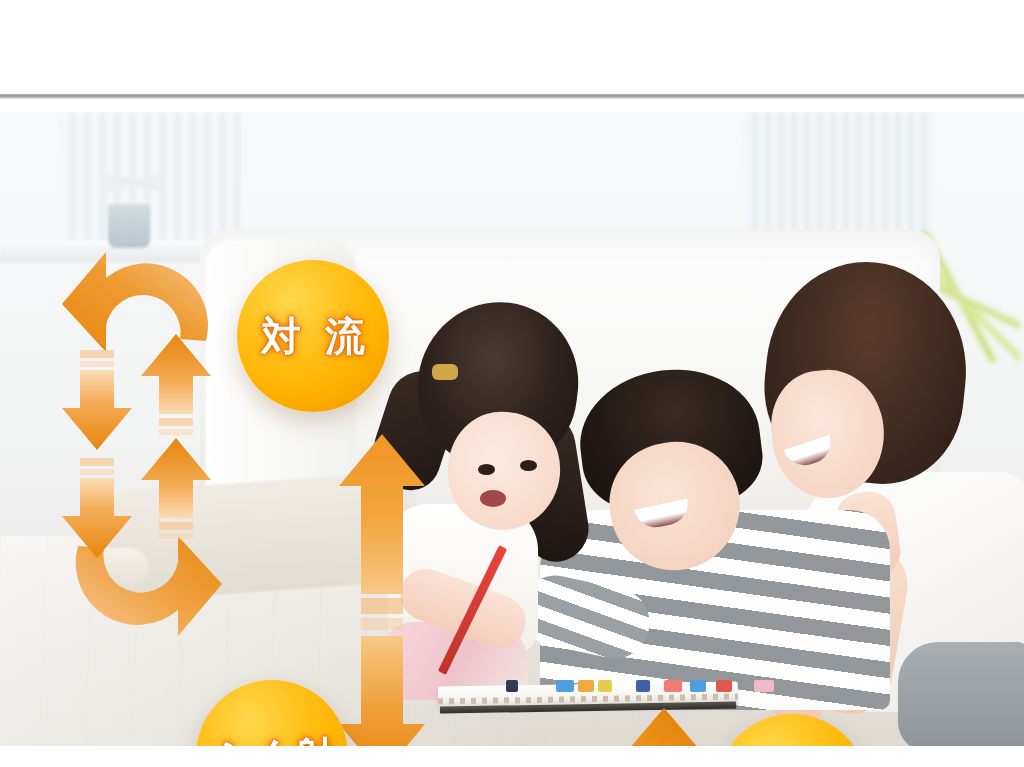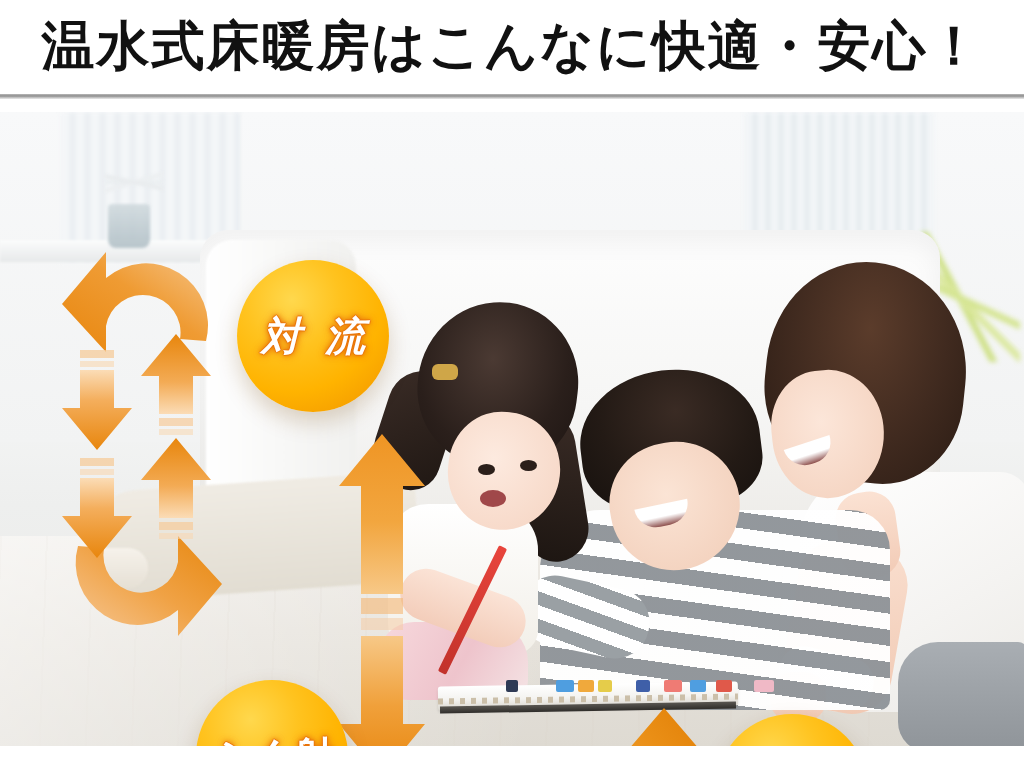--- a/index.html
+++ b/index.html
@@ -199,33 +199,30 @@
     font-family:"DejaVu Sans","Liberation Sans",sans-serif;
     font-weight:700;
     letter-spacing:5px;
     text-indent:5px;
     white-space:nowrap;
     text-shadow:
       0 0 3px #e8720a, 0 0 6px #e8720a, 0 0 9px rgba(232,114,10,.85),
       0 1px 0 #f08a12, 0 -1px 0 #f08a12, 1px 0 0 #f08a12, -1px 0 0 #f08a12;
   }
   #bubble-convection{left:237px;top:148px;width:152px;height:152px;}
-  #bubble-convection .bubble-label{font-size:40px;font-style:italic;}
+  #bubble-convection .bubble-label{font-size:40px;}
   #bubble-radiation{left:196px;top:568px;width:152px;height:152px;}
   #bubble-radiation .bubble-label{font-size:40px;letter-spacing:1px;text-indent:1px;}
   #bubble-conduction{left:716px;top:602px;width:152px;height:152px;}
 </style>
 </head>
 <body>
 
 <div id="root">
 
-  <div class="header">
-    <div class="header-title">温水式床暖房はこんなに快適・安心！</div>
-  </div>
   <div class="header-rule"></div>
 
   <div class="stage">
 
     <div class="photo">
       <div class="wall"></div>
       <div class="blinds"></div>
       <div class="blinds2"></div>
       <div class="plant"></div>
       <div class="shelf"></div>

